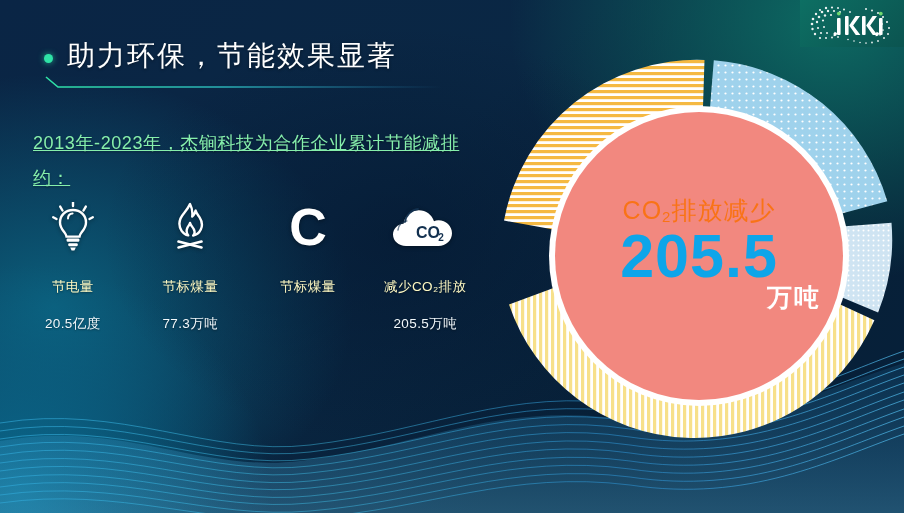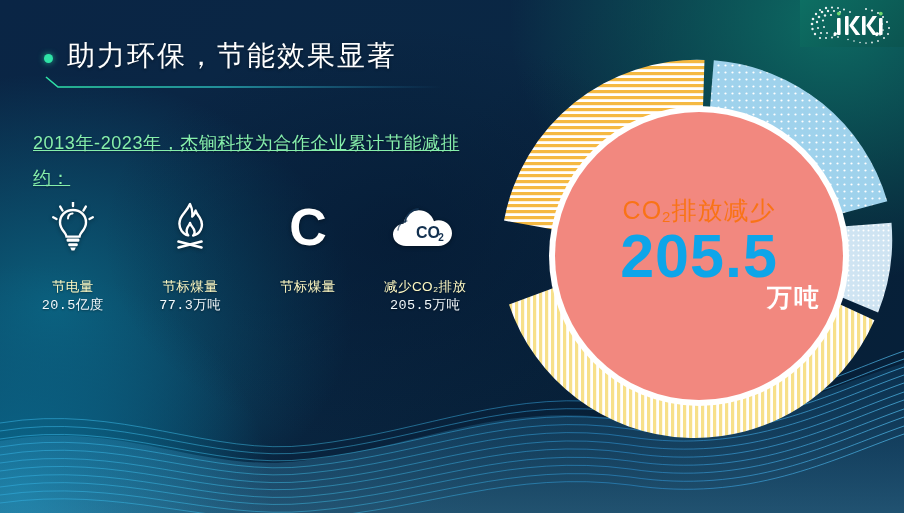--- a/index.html
+++ b/index.html
@@ -80,23 +80,22 @@
   .stat { flex:1; text-align:center; }
   .stat-icon {
     height:58px; display:flex; align-items:center; justify-content:center;
   }
   .stat-icon svg { display:block; filter:drop-shadow(0 1px 2px rgba(0,0,0,.4)); }
   .stat-label {
     margin-top:22px; font-size:13.5px; color:#fef9c3; letter-spacing:.4px;
     text-shadow:0 1px 2px rgba(0,0,0,.4);
   }
   .stat-value {
-    font-size:13.5px; color:#f2f8fb; letter-spacing:.4px;
+    margin-top:19px; font-size:13.5px; color:#f2f8fb; letter-spacing:.4px;
     text-shadow:0 1px 2px rgba(0,0,0,.4);
-    font-family:Liberation Mono, monospace;
   }
 
   
   .donut { position:absolute; left:491px; top:48px; width:416px; height:416px; }
   .donut svg { display:block; }
 
   .donut-center-text {
     position:absolute; left:491px; top:48px; width:416px; height:416px;
     pointer-events:none;
   }

